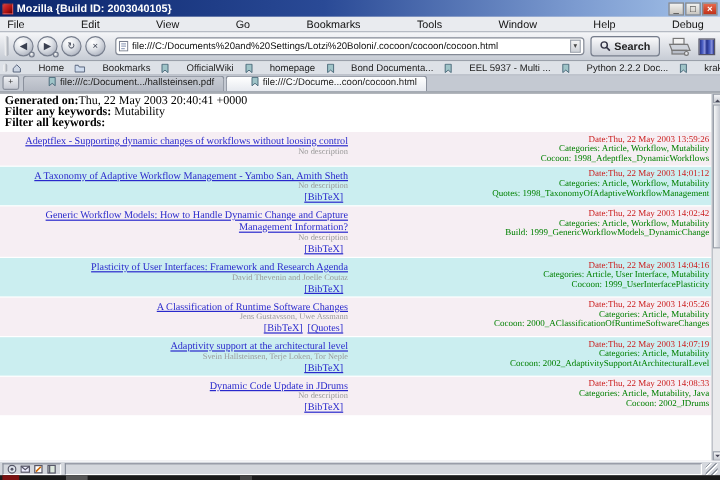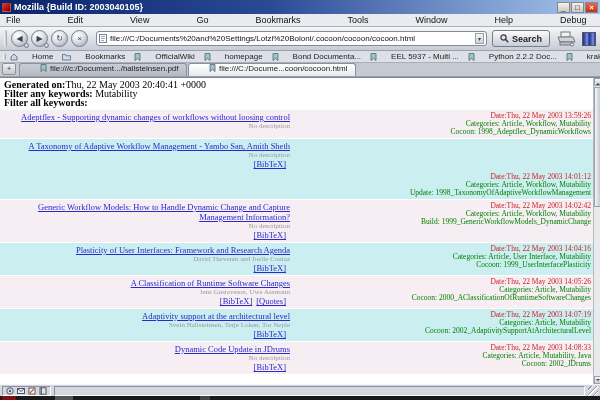--- a/index.html
+++ b/index.html
@@ -268,30 +268,30 @@
       <a class="entry-title">Adeptflex - Supporting dynamic changes of workflows without loosing control</a>
       <div class="entry-byline">No description</div>
 
     </div>
     <div class="entry-right">
       <div class="entry-date">Date:Thu, 22 May 2003 13:59:26</div>
       <div class="entry-categories">Categories: Article, Workflow, Mutability</div>
       <div class="entry-cocoon">Cocoon: 1998_Adeptflex_DynamicWorkflows</div>
     </div>
   </div>
-          <div class="entry-row" style="background: rgb(203, 238, 240); flex-direction: column;">
+          <div class="entry-row" style="background: rgb(203, 238, 240);">
     <div class="entry-left">
       <a class="entry-title">A Taxonomy of Adaptive Workflow Management - Yambo San, Amith Sheth</a>
       <div class="entry-byline">No description</div>
       <div class="entry-links"><a>[BibTeX]</a></div>
     </div>
     <div class="entry-right">
       <div class="entry-date">Date:Thu, 22 May 2003 14:01:12</div>
       <div class="entry-categories">Categories: Article, Workflow, Mutability</div>
-      <div class="entry-cocoon">Update: 1998_TaxonomyOfAdaptiveWorkflowManagement</div>
+      <div class="entry-cocoon">Quotes: 1998_TaxonomyOfAdaptiveWorkflowManagement</div>
     </div>
   </div>
           <div class="entry-row" style="background: rgb(246, 238, 243);">
     <div class="entry-left">
       <a class="entry-title">Generic Workflow Models: How to Handle Dynamic Change and Capture Management Information?</a>
       <div class="entry-byline">No description</div>
       <div class="entry-links"><a>[BibTeX]</a></div>
     </div>
     <div class="entry-right">
       <div class="entry-date">Date:Thu, 22 May 2003 14:02:42</div>

